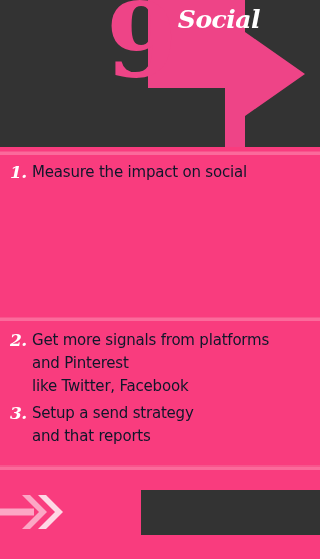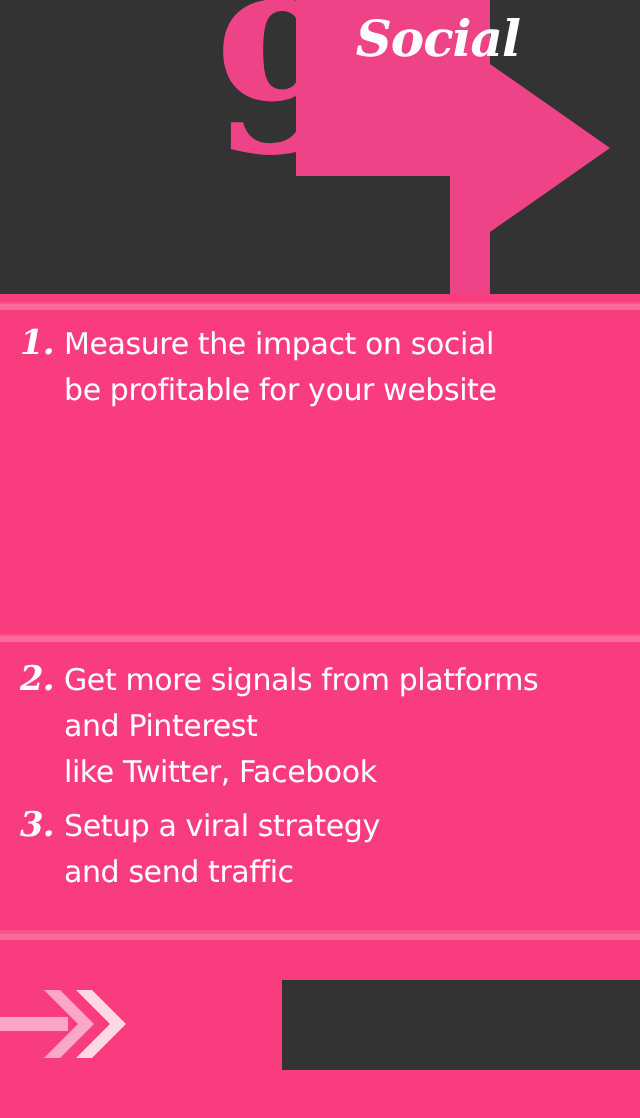--- a/index.html
+++ b/index.html
@@ -107,21 +107,21 @@
     color: #ffffff;
     font-family: "DejaVu Serif", serif;
     font-style: italic;
     font-weight: bold;
     font-size: 17px;
     line-height: 23px;
     letter-spacing: -0.5px;
   }
   .item-text {
     flex: 1 1 auto;
-    color: #ffffff;
+    color: #0f172a;
     font-family: "DejaVu Sans", sans-serif;
     font-size: 15px;
     line-height: 23px;
     letter-spacing: -0.2px;
   }
   .item-text .line {
     display: block;
     white-space: nowrap;
   }
 
@@ -179,38 +179,37 @@
   <div class="body-area">
 
     <div class="divider div-1"></div>
     <div class="divider div-2"></div>
     <div class="divider div-3"></div>
 
     <div class="item item-1">
       <div class="item-num">1.</div>
       <div class="item-text">
         <span class="line">Measure the impact on social</span>
-        <span class="line">be profitable for your website</span>
       </div>
     </div>
 
     <div class="item item-2">
       <div class="item-num">2.</div>
       <div class="item-text">
         <span class="line">Get more signals from platforms</span>
         <span class="line">and Pinterest</span>
         <span class="line">like Twitter, Facebook</span>
       </div>
     </div>
 
     <div class="item item-3">
       <div class="item-num">3.</div>
       <div class="item-text">
-        <span class="line">Setup a viral strategy</span>
-        <span class="line">and send traffic</span>
+        <span class="line">Setup a send strategy</span>
+        <span class="line">and that reports</span>
       </div>
     </div>
 
   </div>
 
   <div class="footer-divider"></div>
 
   <div class="footer-arrow">
     <svg viewBox="0 0 72 40" aria-hidden="true">
       <rect x="0" y="16.5" width="40" height="7" fill="#ffffff" fill-opacity="0.55"></rect>

